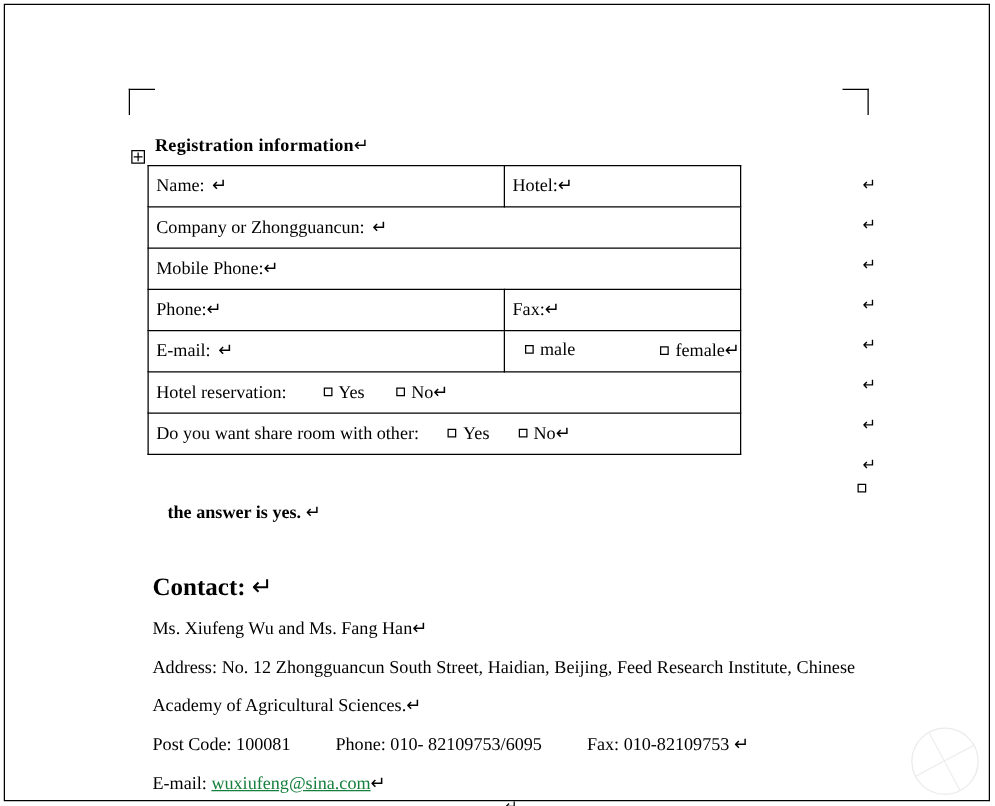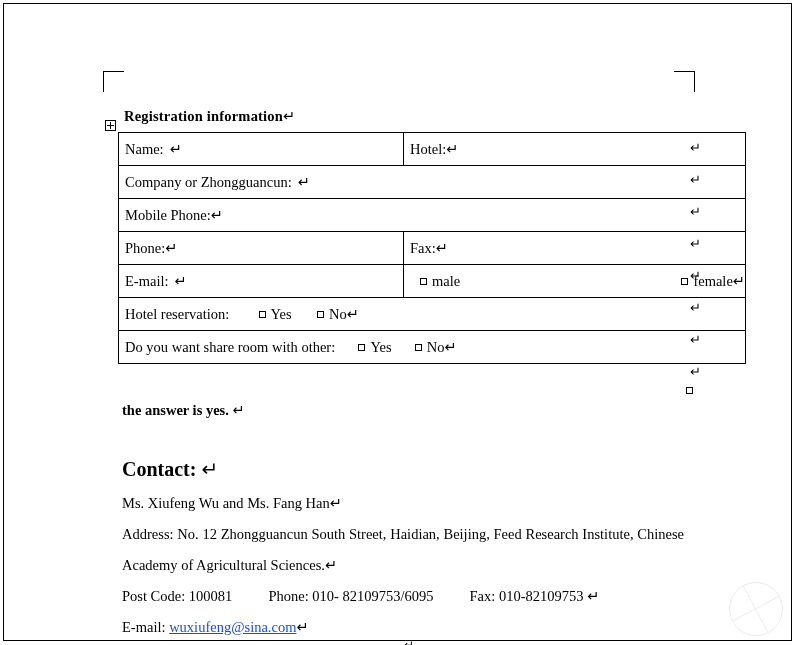--- a/index.html
+++ b/index.html
@@ -96,21 +96,21 @@
     height: 7px;
     border: 1px solid #000000;
     box-sizing: border-box;
     background: #ffffff;
   }
   
   .form-table {
     position: absolute;
     left: 114px;
     top: 128px;
-    width: 628px;
+    width: 475px;
     border-collapse: collapse;
     table-layout: fixed;
   }
   .form-table td {
     border: 1px solid #000000;
     height: 32px;
     padding: 0 0 0 6px;
     font-size: 14.5px;
     color: #000000;
     vertical-align: middle;
@@ -162,20 +162,21 @@
     top: 391px;
     width: 562px;
     font-weight: bold;
     font-size: 14.5px;
     line-height: 31px;
     color: #000000;
     text-align: justify;
   }
   .note .indent2 {
     display: block;
+    margin-left: 12px;
   }
   .contact-label {
     position: absolute;
     left: 118px;
     top: 453px;
     font-weight: bold;
     font-size: 20px;
     color: #000000;
   }
   .para {
@@ -191,21 +192,21 @@
   .p-address { top: 515px; }
   .p-postcode { top: 577px; }
   .p-email { top: 608px; }
   .tab-gap { display: inline-block; width: 36px; }
   .wavy {
     text-decoration-style: wavy;
     text-decoration-color: #c00000;
     text-decoration-thickness: 1px;
   }
   .email-link {
-    color: #1d4ed8;
+    color: #15803d;
     text-decoration: underline;
   }
   .bottom-mark {
     position: absolute;
     left: 400px;
     top: 634px;
     font-size: 12px;
     color: #000000;
   }
   

